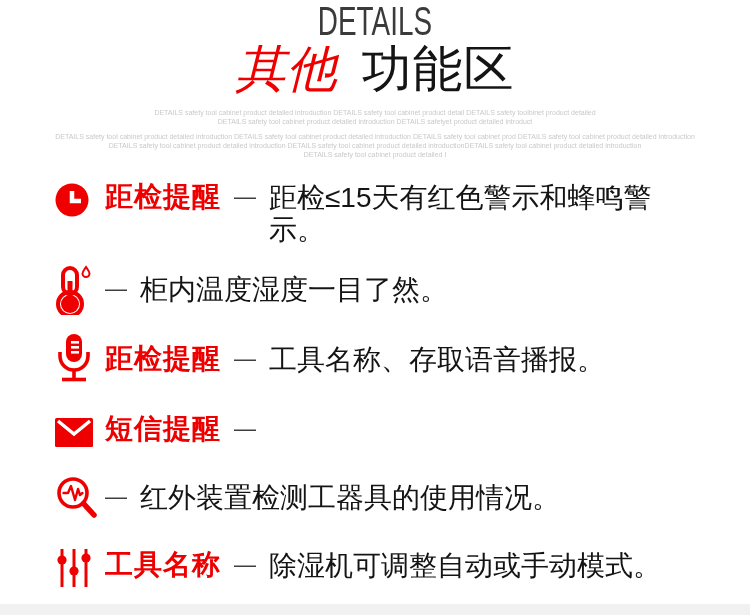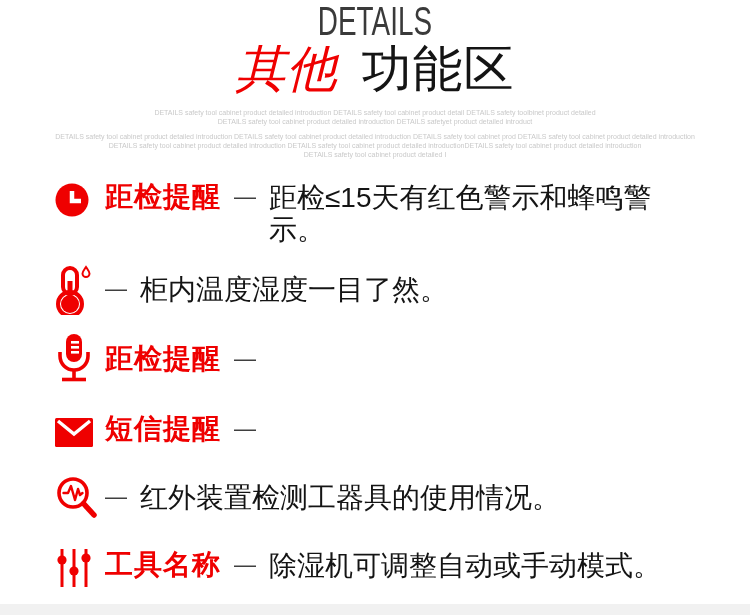--- a/index.html
+++ b/index.html
@@ -152,20 +152,21 @@
           <rect x="16" y="8" width="8" height="2.6" fill="#ffffff"></rect>
           <rect x="16" y="13" width="8" height="2.6" fill="#ffffff"></rect>
           <rect x="16" y="18" width="8" height="2.6" fill="#ffffff"></rect>
           <path d="M5 19 v4 a14 14 0 0 0 28 0 v-4" fill="none" stroke="#ef0000" stroke-width="3.6"></path>
           <line x1="19" y1="37" x2="19" y2="45" stroke="#ef0000" stroke-width="3.6"></line>
           <line x1="7" y1="46.5" x2="31" y2="46.5" stroke="#ef0000" stroke-width="3.6"></line>
         </svg>
       </div>
       <div class="feature-title">距检提醒</div>
       <div class="dash">—</div>
+      <div class="desc">工具名称、存取语音播报。</div>
     </div>
 
     <div class="feature-row">
       <div class="icon-box">
         <svg width="38" height="29" viewBox="0 0 38 29">
           <rect x="0" y="0" width="38" height="29" rx="1.5" fill="#ef0000"></rect>
           <polyline points="3,3 19,16 35,3" fill="none" stroke="#ffffff" stroke-width="3.4"></polyline>
         </svg>
       </div>
       <div class="feature-title">短信提醒</div>

